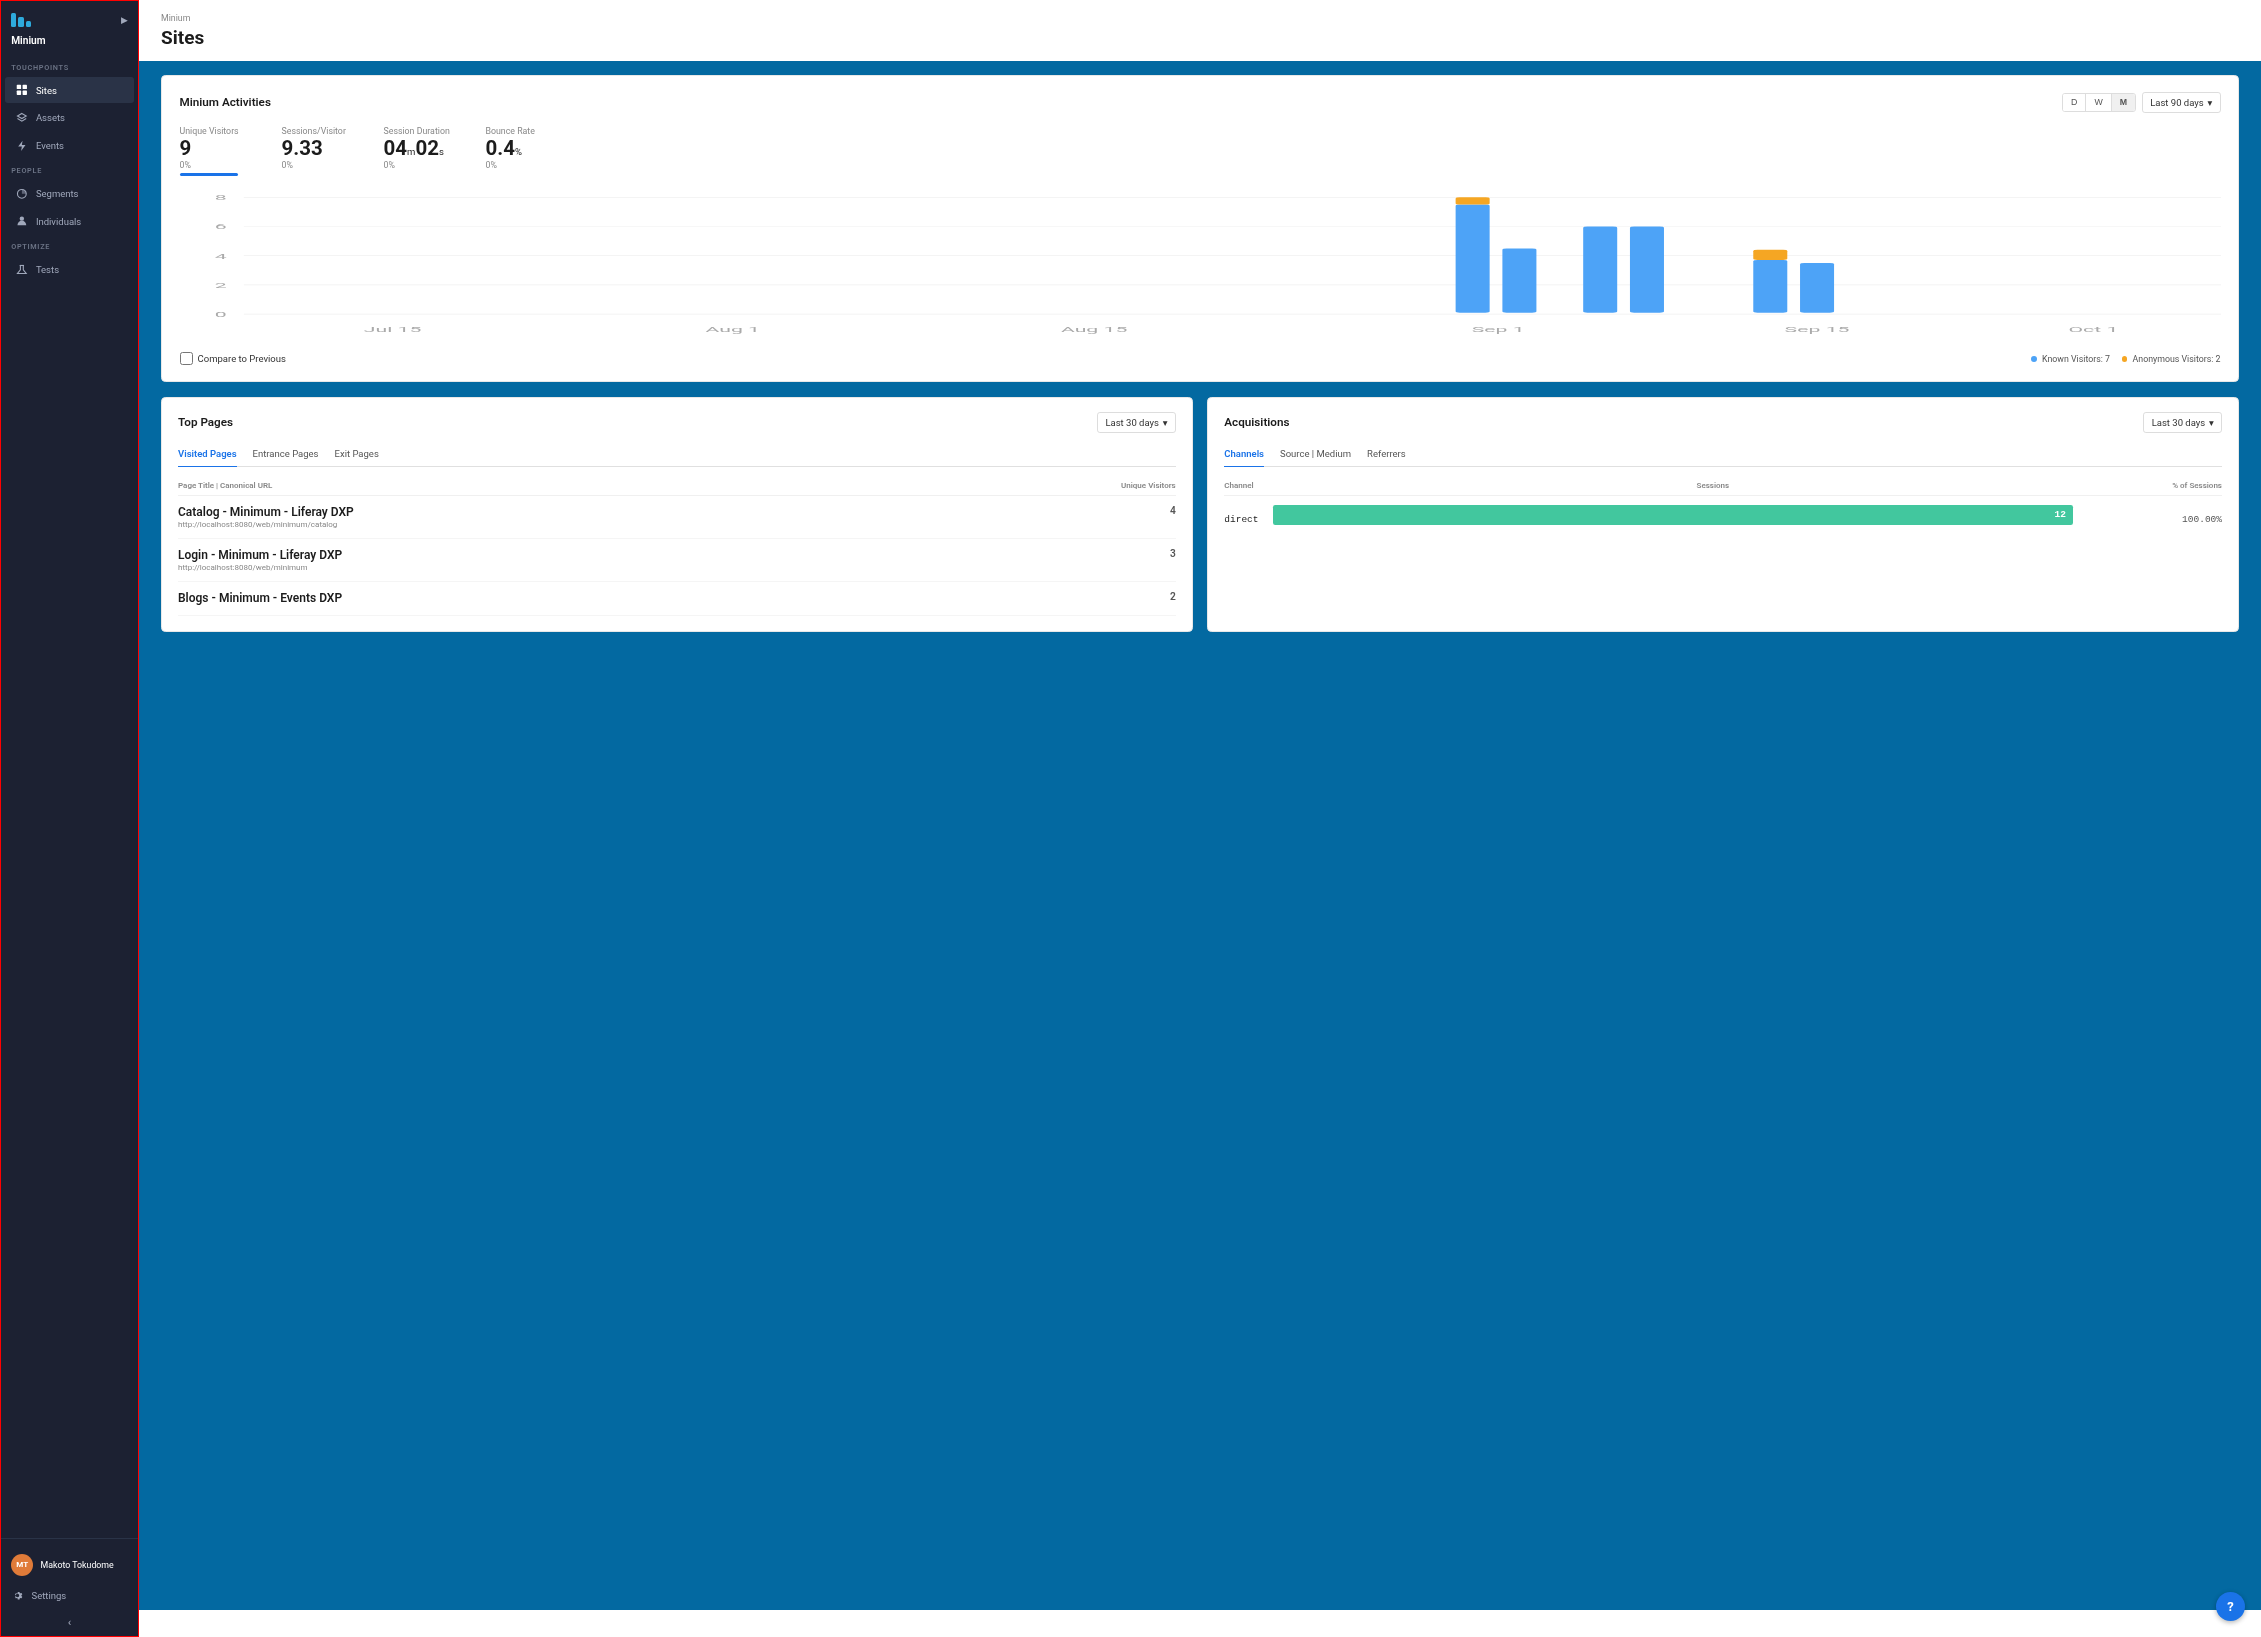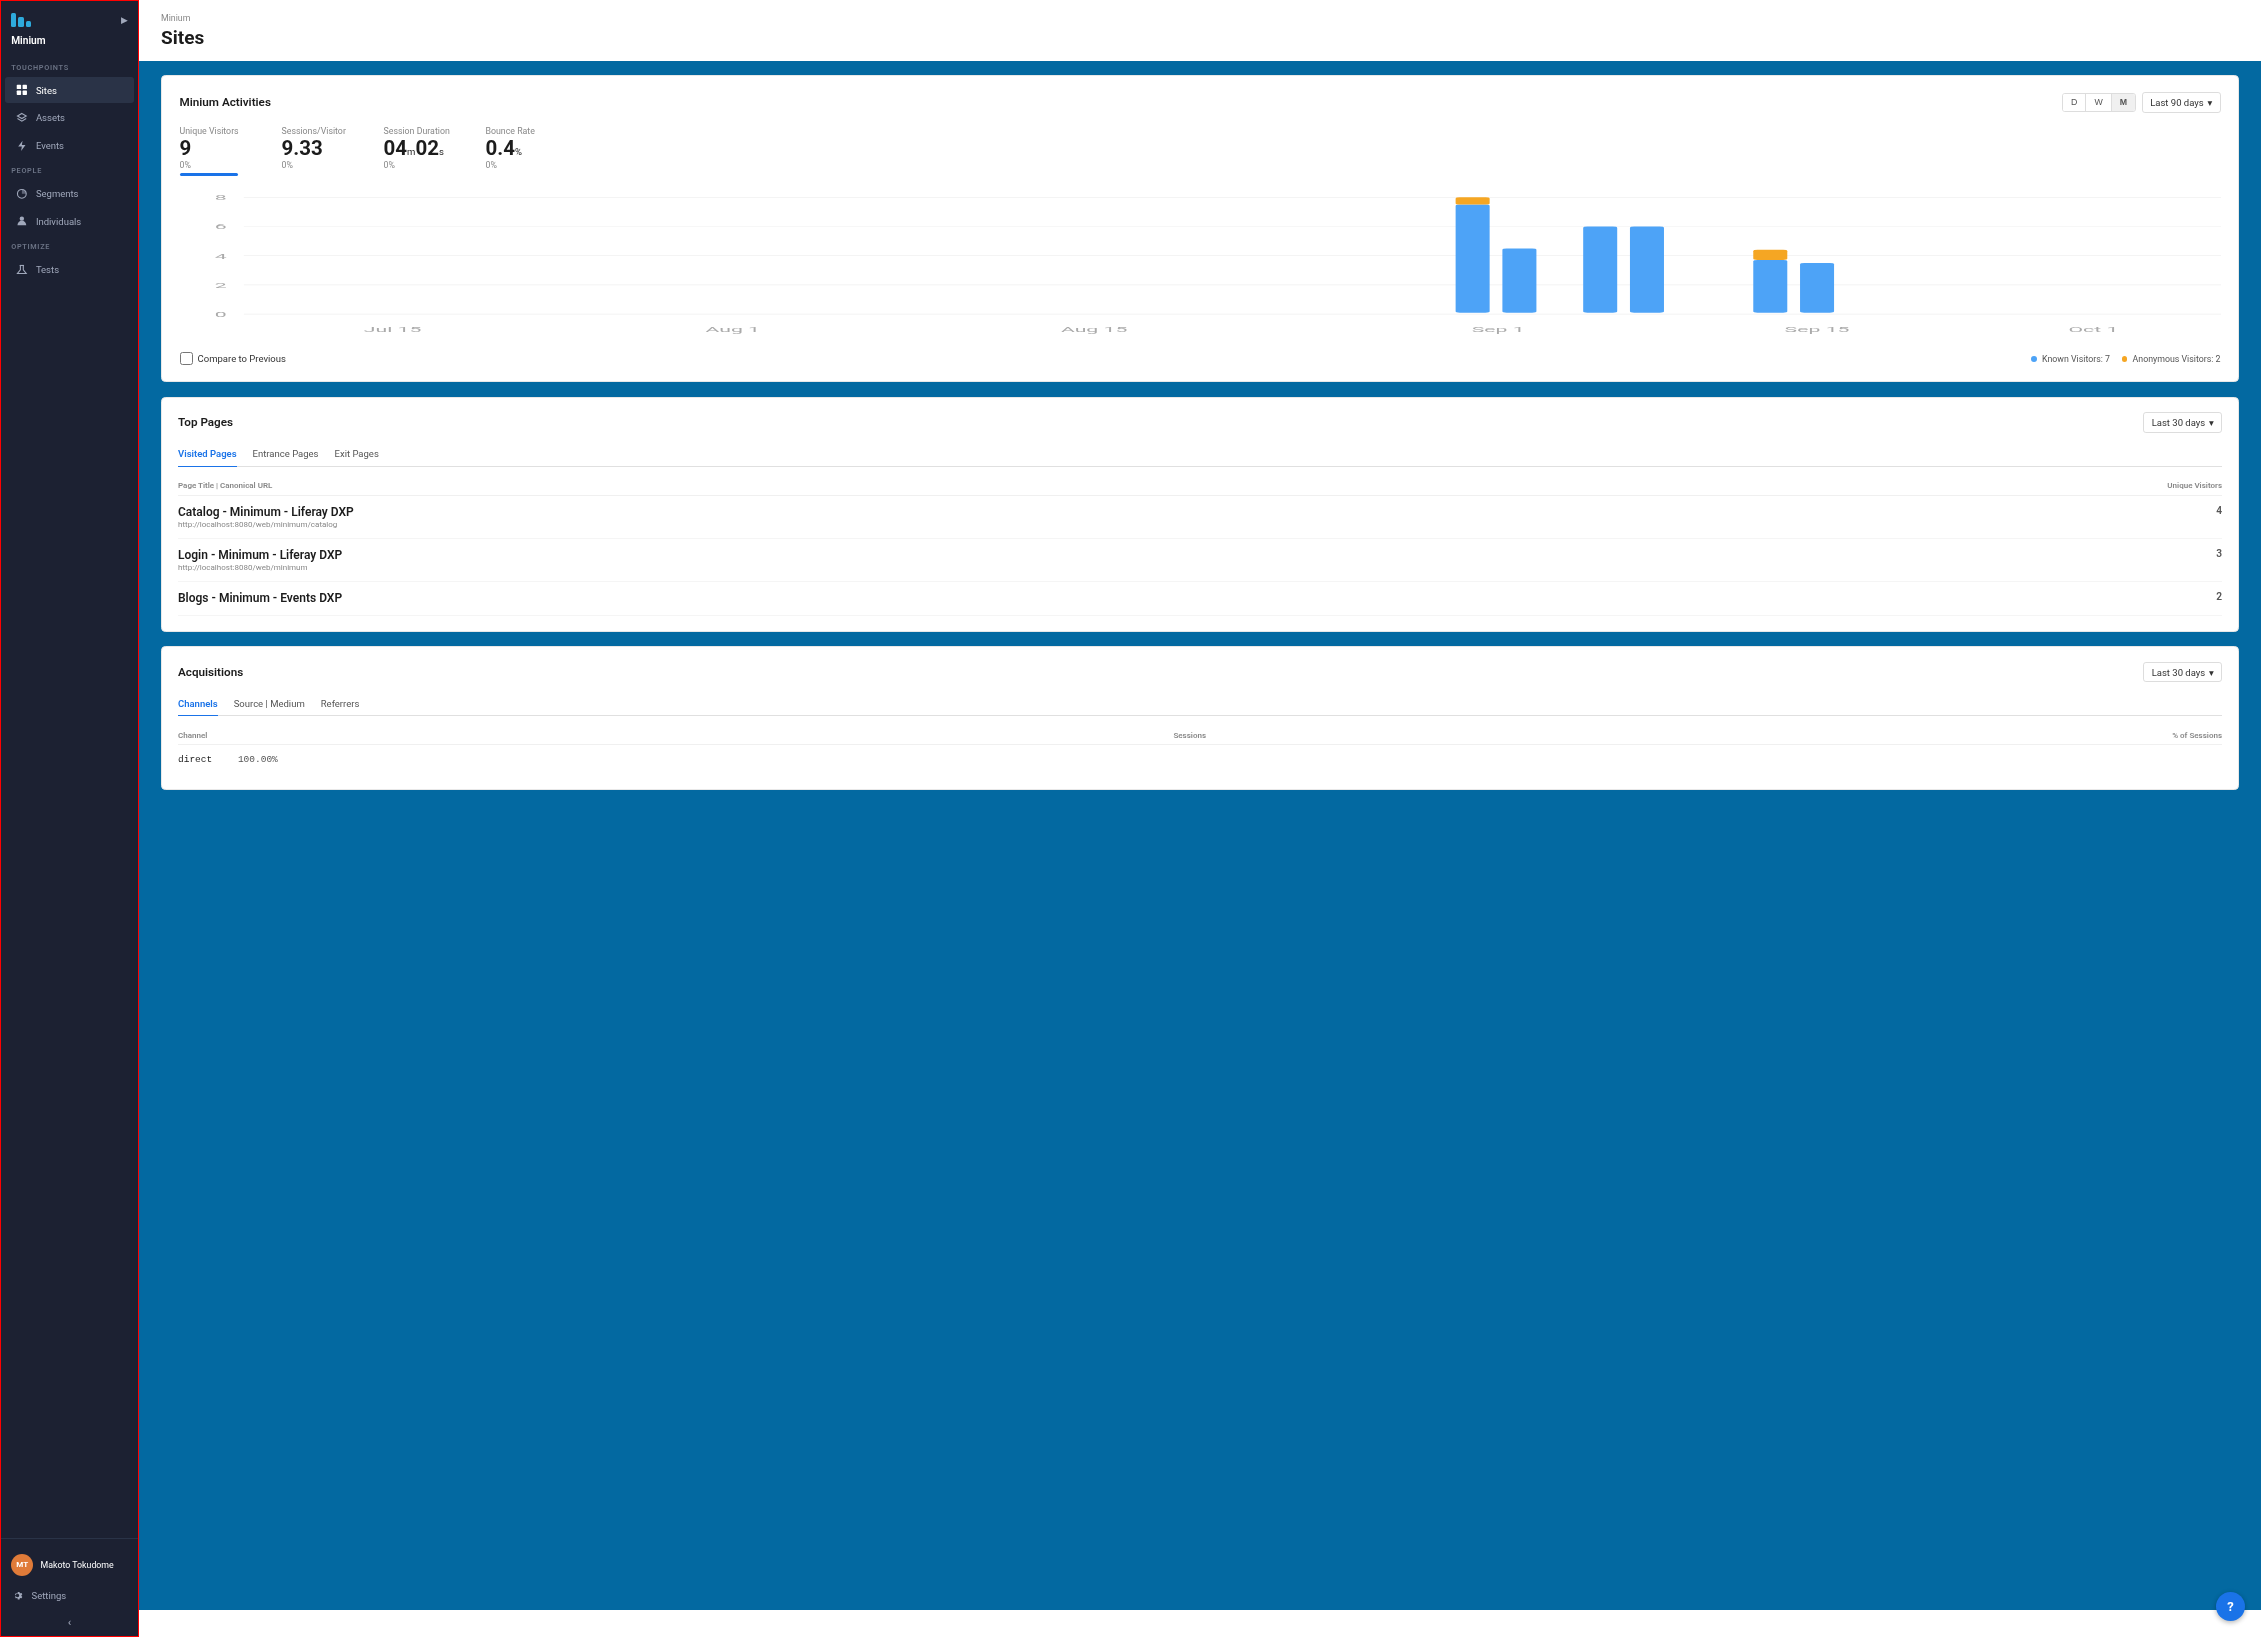--- a/index.html
+++ b/index.html
@@ -276,21 +276,20 @@
       height: 5.8px;
       border-radius: 50%;
       display: inline-block;
       margin-right: 2.9px;
     }
 
     
     .bottom-row {
       display: flex;
       gap: 14.6px;
-      flex-direction: column;
     }
     .bottom-card {
       flex: 1;
       background: #fff;
       border-radius: 4.4px;
       border: 0.7px solid #e8e8e8;
       padding: 14.6px 16px;
     }
     .bottom-card-header {
       display: flex;
@@ -676,20 +675,25 @@
           <div class="acq-sub-tab">Source | Medium</div>
           <div class="acq-sub-tab">Referrers</div>
         </div>
         <div class="acq-table-header">
           <span>Channel</span>
           <span>Sessions</span>
           <span>% of Sessions</span>
         </div>
         <div class="acq-row">
           <div class="acq-channel">direct</div>
+          <div class="acq-bar-wrap">
+            <div class="acq-bar" style="background:#42c79e; width:90%;">
+              <span>12</span>
+            </div>
+          </div>
           <div class="acq-pct">100.00%</div>
         </div>
       </div>
     </div>
   </div>
 </div>
 
 <div class="help-btn">?</div>
 
 

